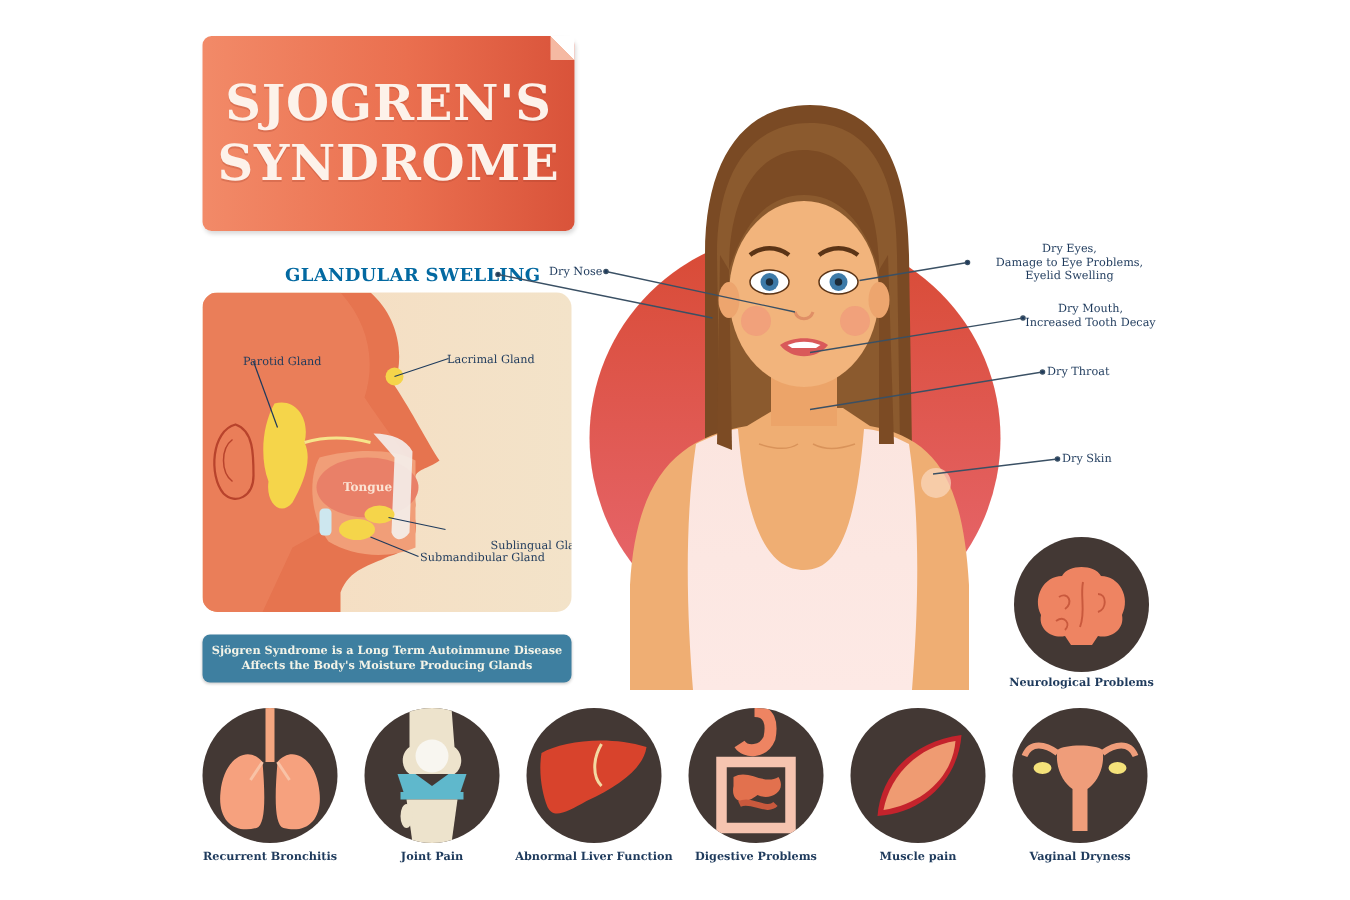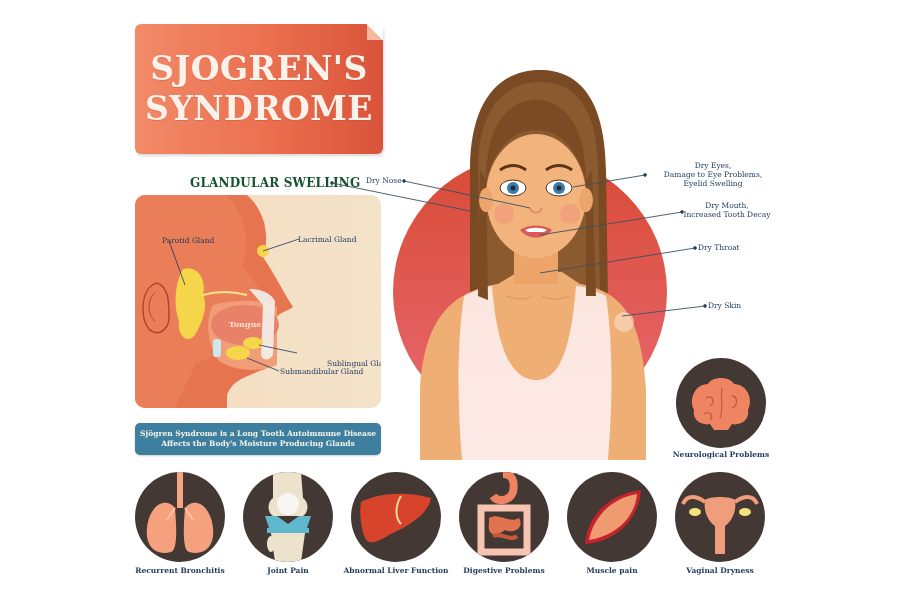--- a/index.html
+++ b/index.html
@@ -19,21 +19,21 @@
     position: absolute; right: 0; top: 0; width: 16px; height: 16px;
     background: linear-gradient(225deg, #ffffff 50%, #f5b9a2 50%);
   }
   .title-line {
     color: #fdf2ea; font-weight: bold; font-size: 33px; letter-spacing: 0.5px;
     line-height: 40px; font-family: "DejaVu Serif", serif;
     text-shadow: 0 1px 0 rgba(160,60,40,0.25);
   }
 
   .heading-glandular {
-    left: 190px; top: 176px; font-size: 12px; font-weight: bold; color: #14532d;
+    left: 190px; top: 176px; font-size: 12px; font-weight: bold; color: #0369a1;
     letter-spacing: 0.2px;
   }
 
   .label {
     font-size: 7.5px; font-weight: normal; color: #1e3a5c; white-space: nowrap; line-height: 9px;
   }
   .label.right { text-align: center; }
 
   
   .head-panel {
@@ -105,21 +105,21 @@
     <line x1="124" y1="150" x2="162" y2="158" stroke="#1e3a5c" stroke-width="0.8"></line>
     <line x1="112" y1="163" x2="144" y2="176" stroke="#1e3a5c" stroke-width="0.8"></line>
   </svg>
   <div class="abs label" style="left:27px; top:41px;">Parotid Gland</div>
   <div class="abs label" style="left:163px; top:40px;">Lacrimal Gland</div>
   <div class="abs label" style="left:163px; top:164px;padding-left:29px;">Sublingual Gland</div>
   <div class="abs label" style="left:145px; top:172px;">Submandibular Gland</div>
 </div>
 
 <div class="abs info-box">
-  <div class="info-line">Sjögren Syndrome is a Long Tooth Autoimmune Disease</div>
+  <div class="info-line">Sjögren Syndrome is a Long Term Autoimmune Disease</div>
   <div class="info-line">Affects the Body's Moisture Producing Glands</div>
 </div>
 
 <svg class="abs" style="left:380px; top:60px;" width="300" height="400" viewBox="0 0 300 400">
   <defs>
     <linearGradient id="redg" x1="0" y1="0" x2="0" y2="1">
       <stop offset="0" stop-color="#d84a34"></stop>
       <stop offset="1" stop-color="#e96a74"></stop>
     </linearGradient>
     <linearGradient id="shirt" x1="0" y1="0" x2="0" y2="1">

